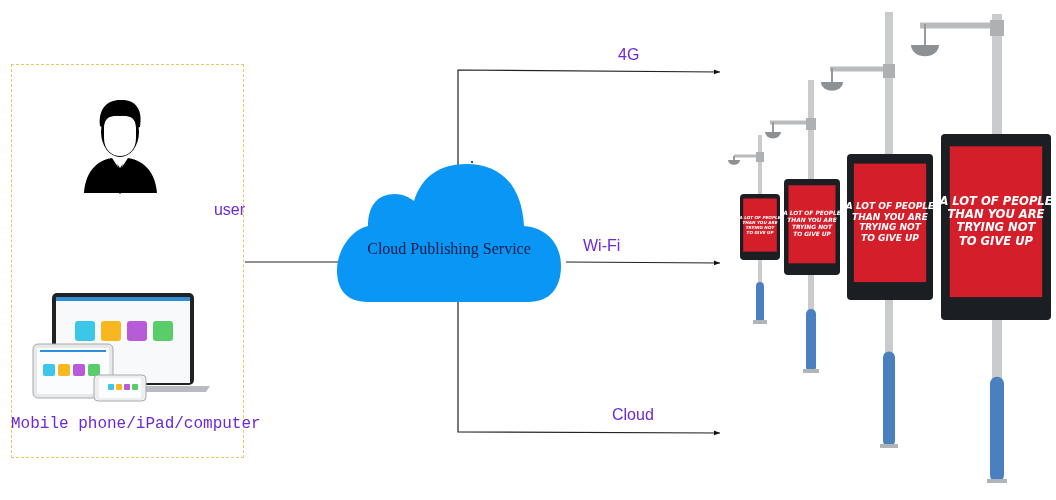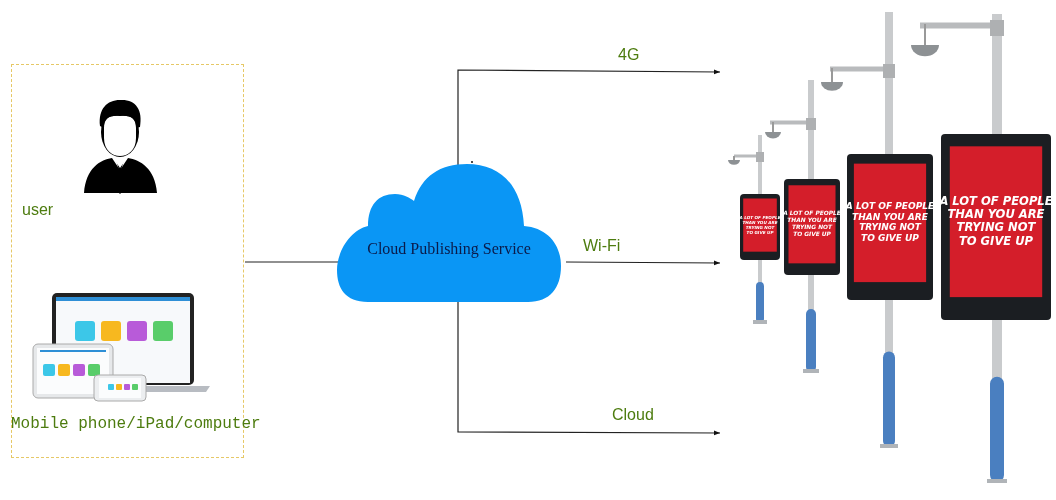--- a/index.html
+++ b/index.html
@@ -1,20 +1,20 @@
 <!DOCTYPE html>
 <html><head>
 <meta charset="utf-8">
 <style>
   html, body { margin: 0; padding: 0; background: #ffffff; }
   body { width: 1056px; height: 500px; position: relative; overflow: hidden; font-family: "Liberation Sans", sans-serif; }
   .abs { position: absolute; }
-  .label { color: #4d7c0f; font-size: 16px; white-space: nowrap; }
+  .label { color: #6d28d9; font-size: 16px; white-space: nowrap; }
   #client-box { left: 11px; top: 64px; width: 233px; height: 394px; border: 1.5px dashed #e6c866; box-sizing: border-box; }
-  #user-label { left: 0; width: 245px; top: 201px; text-align: left; font-size: 16px; margin-left: 22px; }
+  #user-label { left: 0; width: 245px; top: 201px; text-align: right; font-size: 16px; }
   #device-label { left: 11px; width: 233px; top: 415px; text-align: center; font-size: 16px; font-family: Liberation Mono, monospace; }
   #cloud-label { left: 336px; width: 226px; top: 240px; text-align: center; font-size: 16px; color: #0b1b4a; font-family: Liberation Serif, serif; }
   #lbl-4g { left: 618px; top: 46px; }
   #lbl-wifi { left: 583px; top: 237px; }
   #lbl-wire { left: 612px; top: 406px; }
   svg { position: absolute; left: 0; top: 0; }
   .screen-text { font-family: "DejaVu Sans", sans-serif; font-weight: bold; fill: #ffffff; font-style: italic; }
 </style>
 </head>
 <body>

